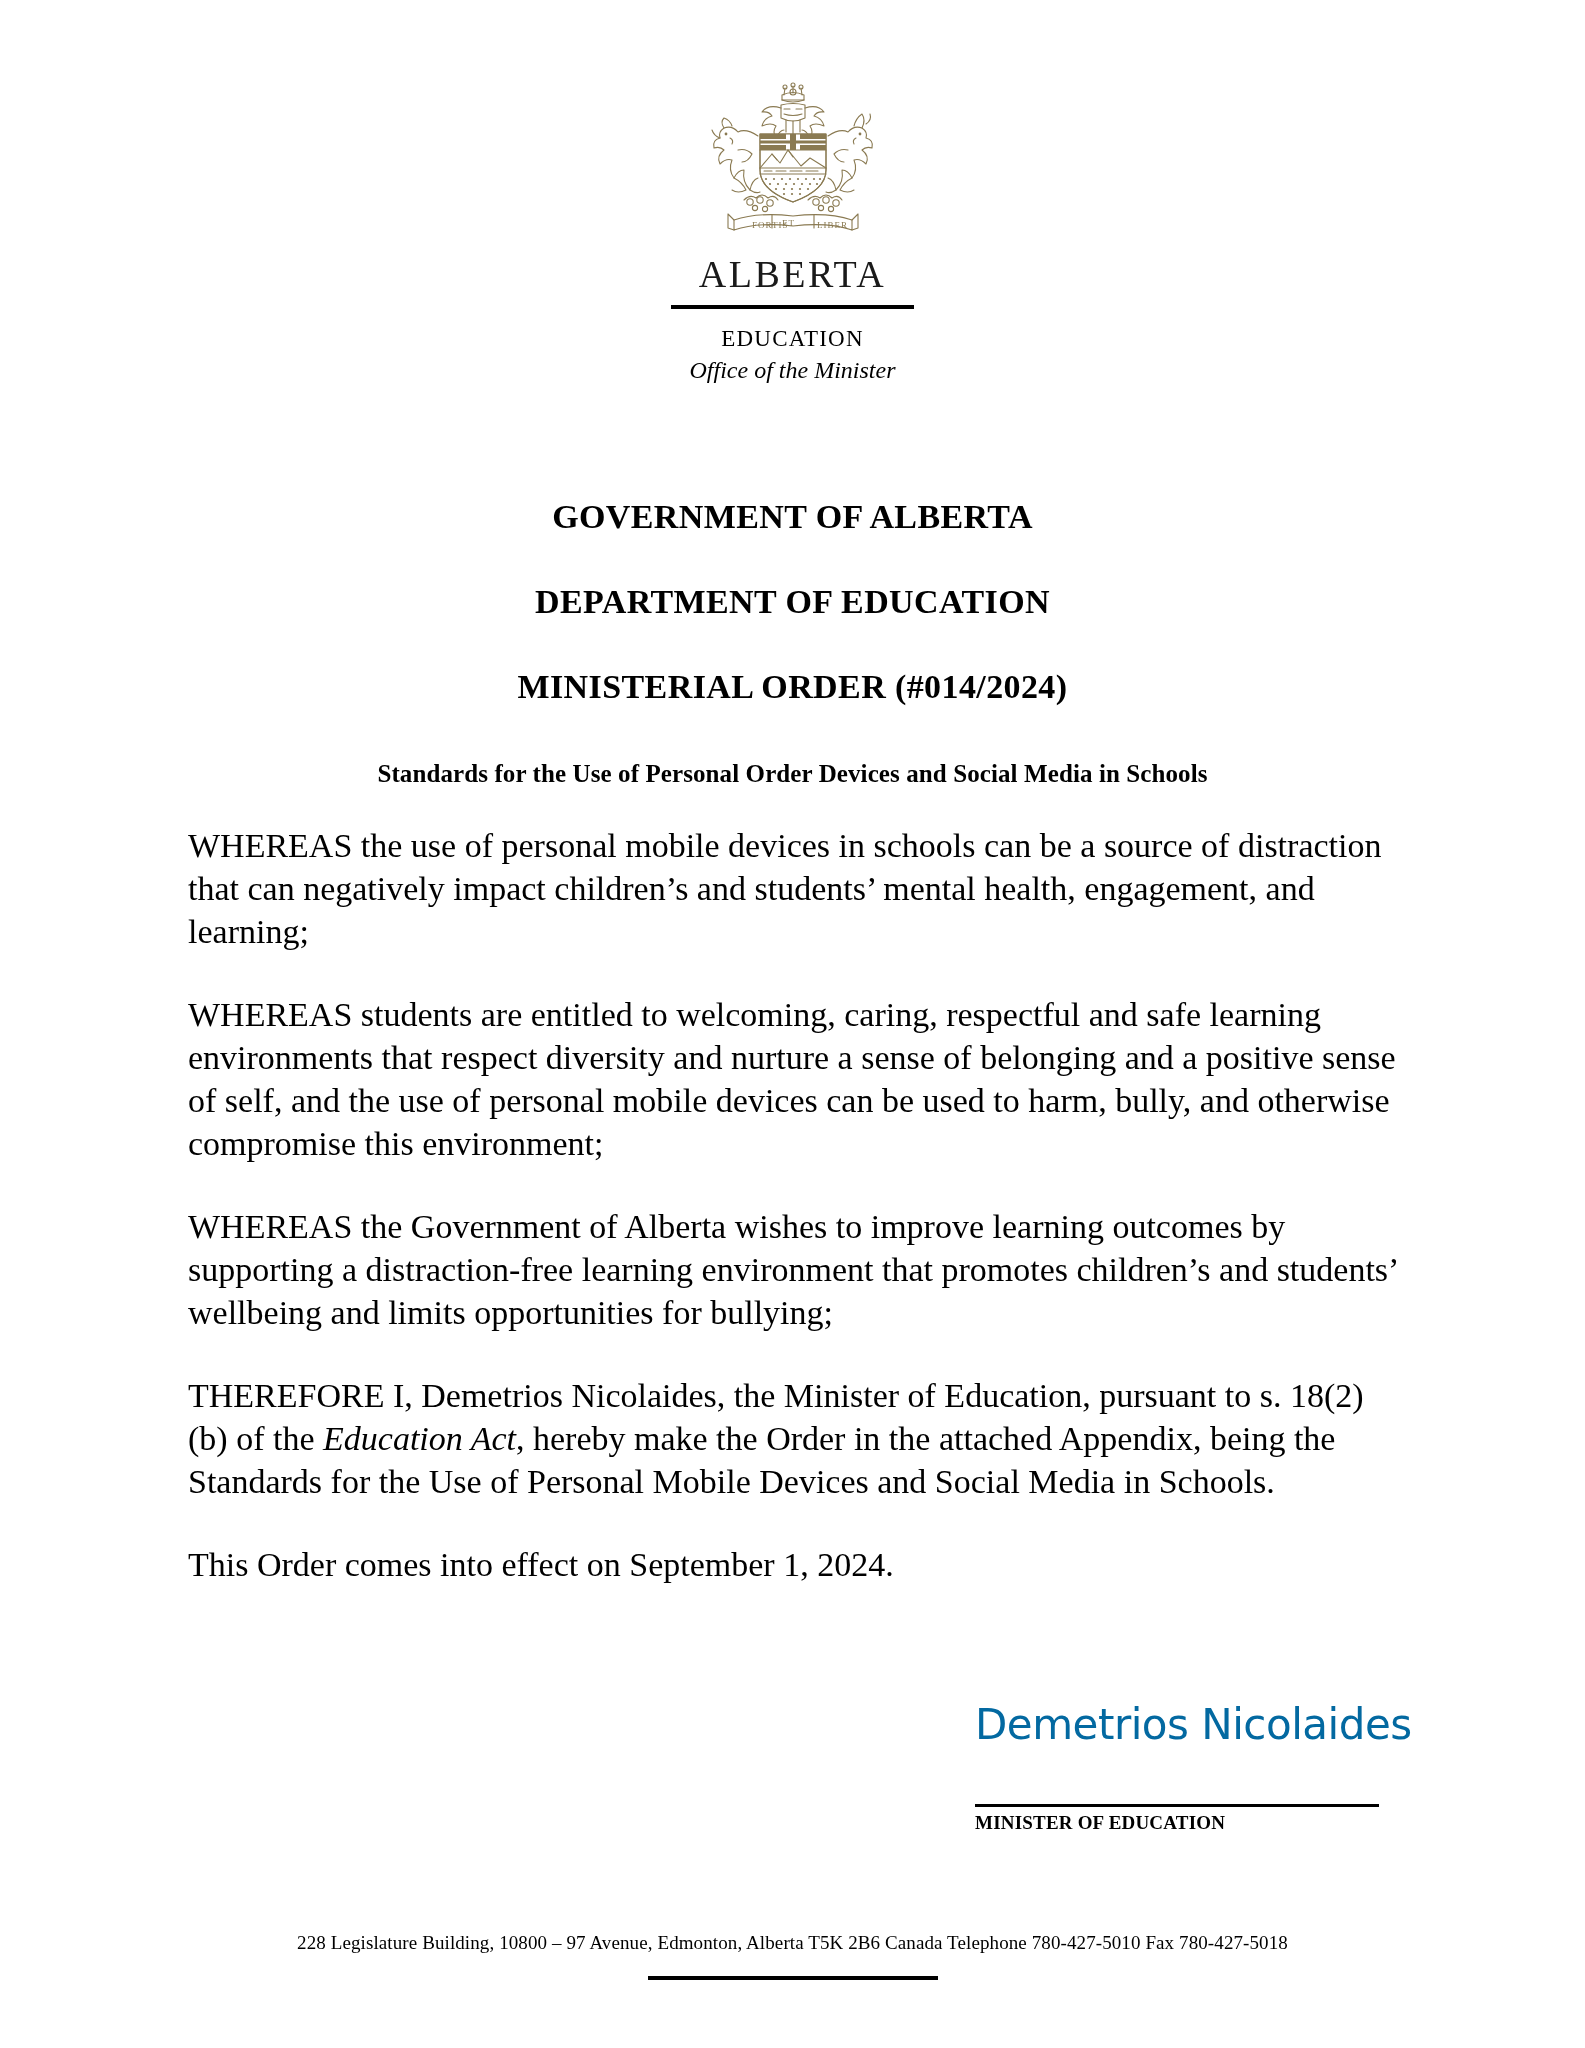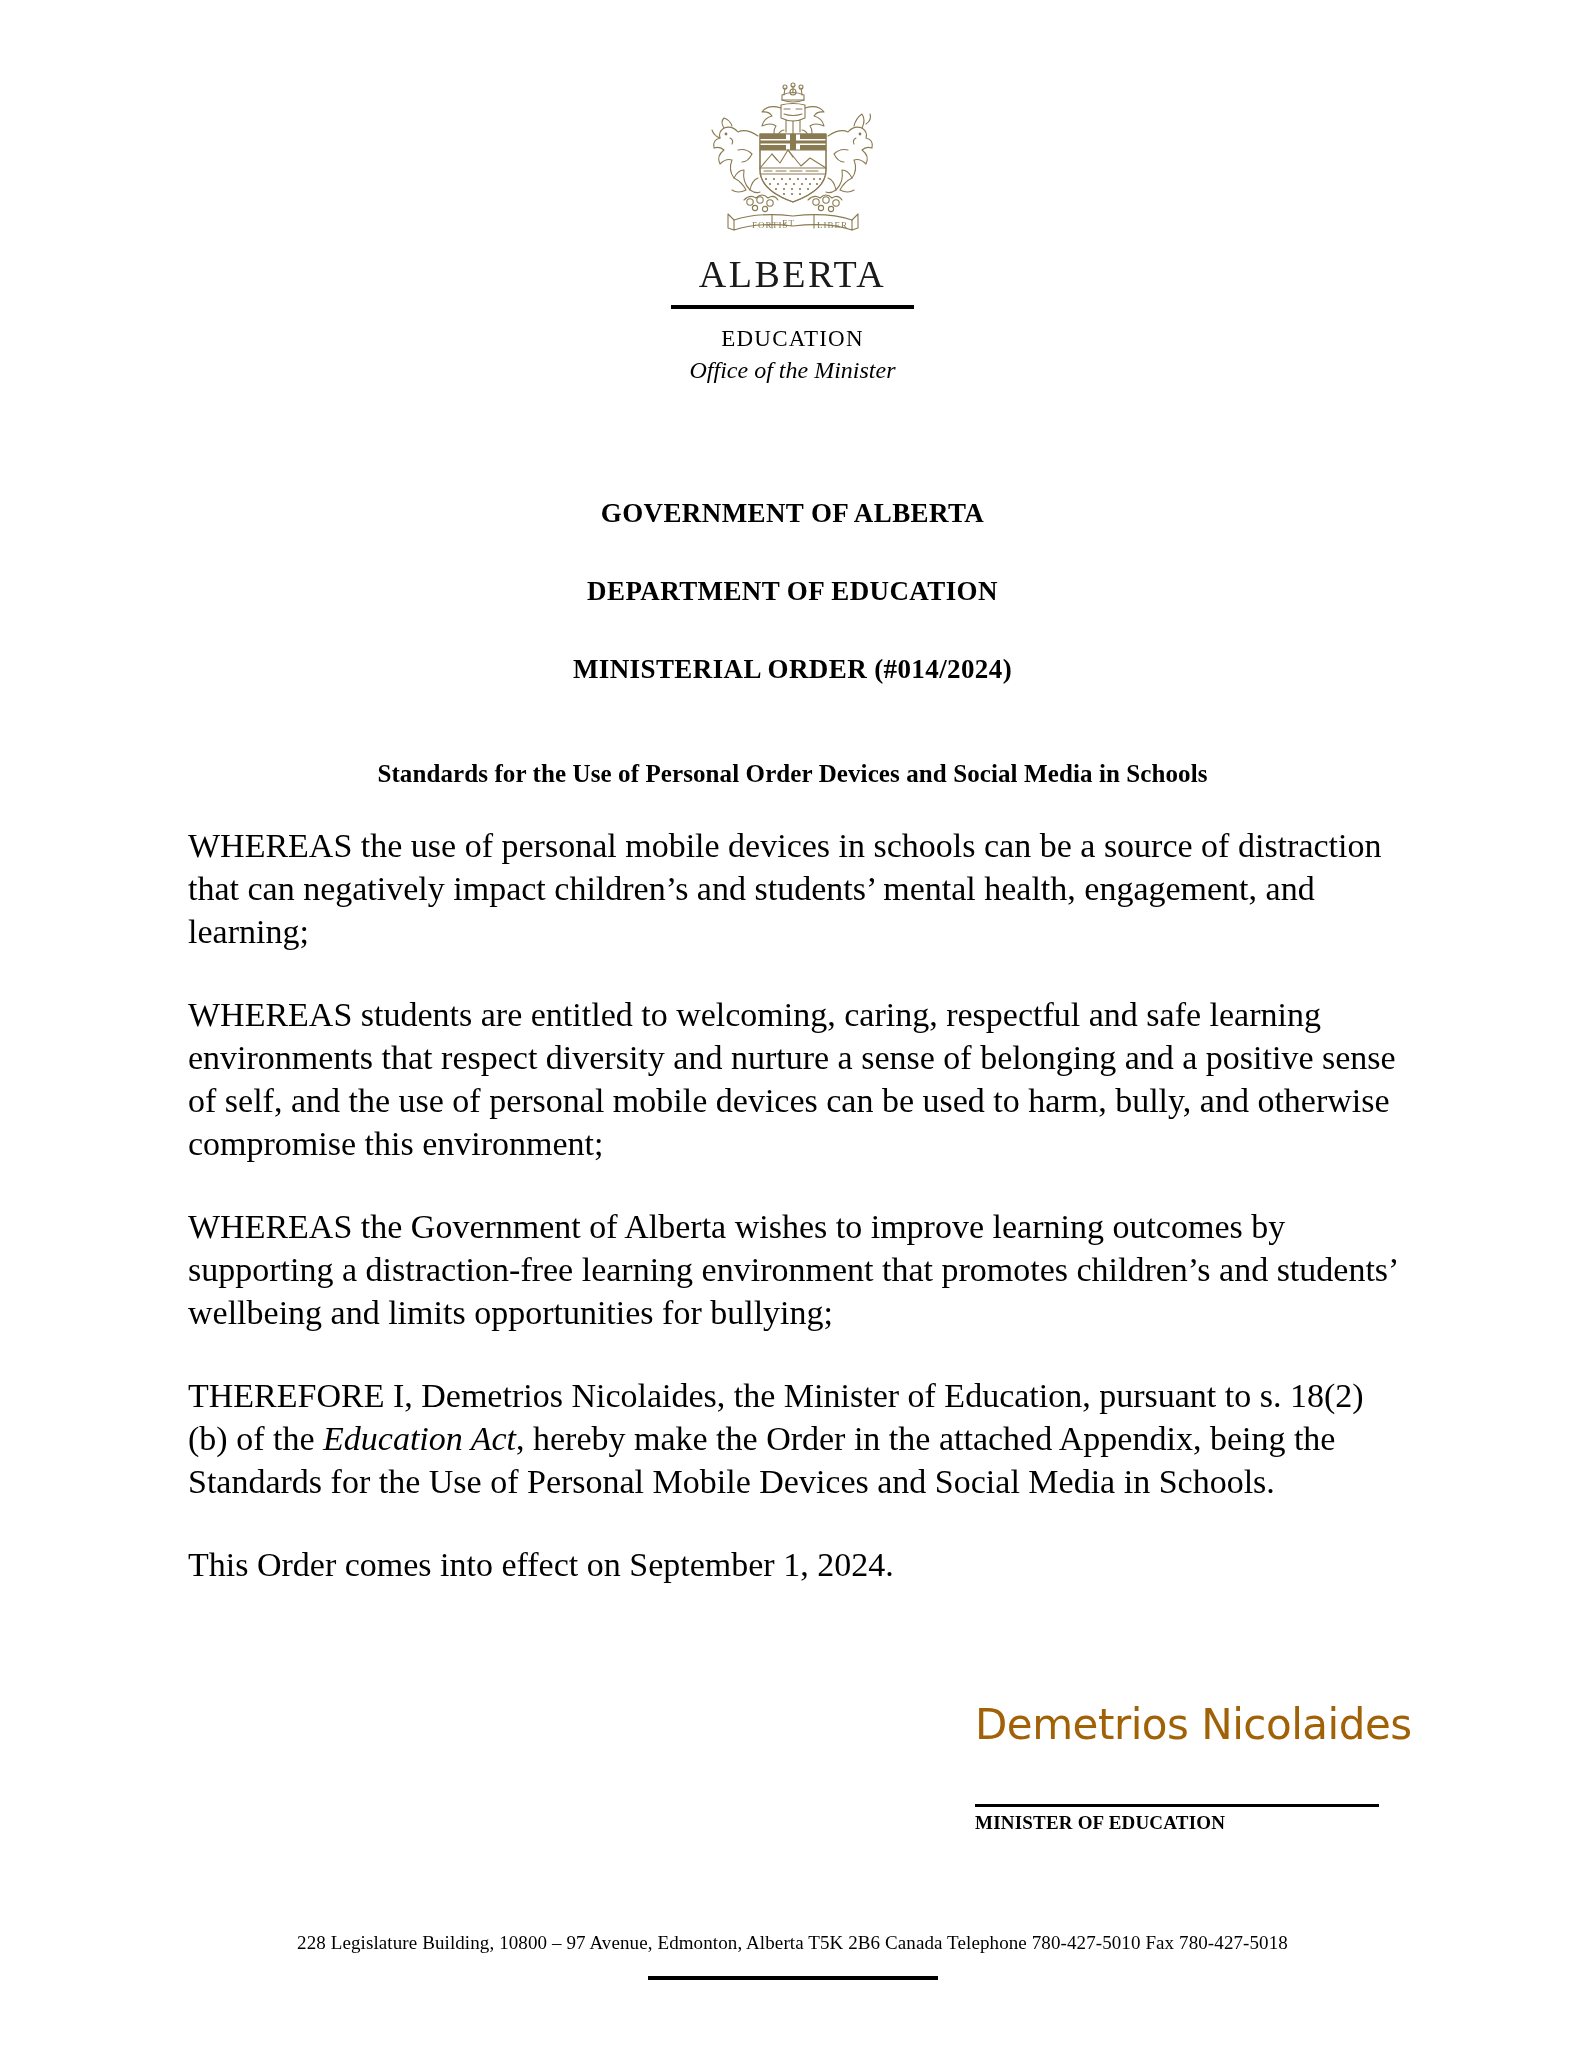--- a/index.html
+++ b/index.html
@@ -68,21 +68,21 @@
   
   .titles {
     position: absolute;
     top: 498px;
     left: 0;
     width: 1585px;
     text-align: center;
   }
   .title-line {
     font-weight: bold;
-    font-size: 27px;
+    font-size: 34px;
     letter-spacing: 0.4px;
     margin-bottom: 47px;
   }
   .title-line:last-child { margin-bottom: 0; }
 
   .subtitle {
     position: absolute;
     top: 760px;
     left: 0;
     width: 1585px;
@@ -151,21 +151,21 @@
     width: 1585px;
   }
   .sig-name {
     position: absolute;
     left: 975px;
     top: 0;
     font-family: "DejaVu Sans", "Liberation Sans", sans-serif;
     font-size: 42px;
     font-weight: 400;
     letter-spacing: -0.5px;
-    color: #a16207;
+    color: #0369a1;
     white-space: nowrap;
   }
   .sig-rule {
     position: absolute;
     left: 975px;
     top: 104px;
     width: 404px;
     height: 3px;
     background: #000;
   }

